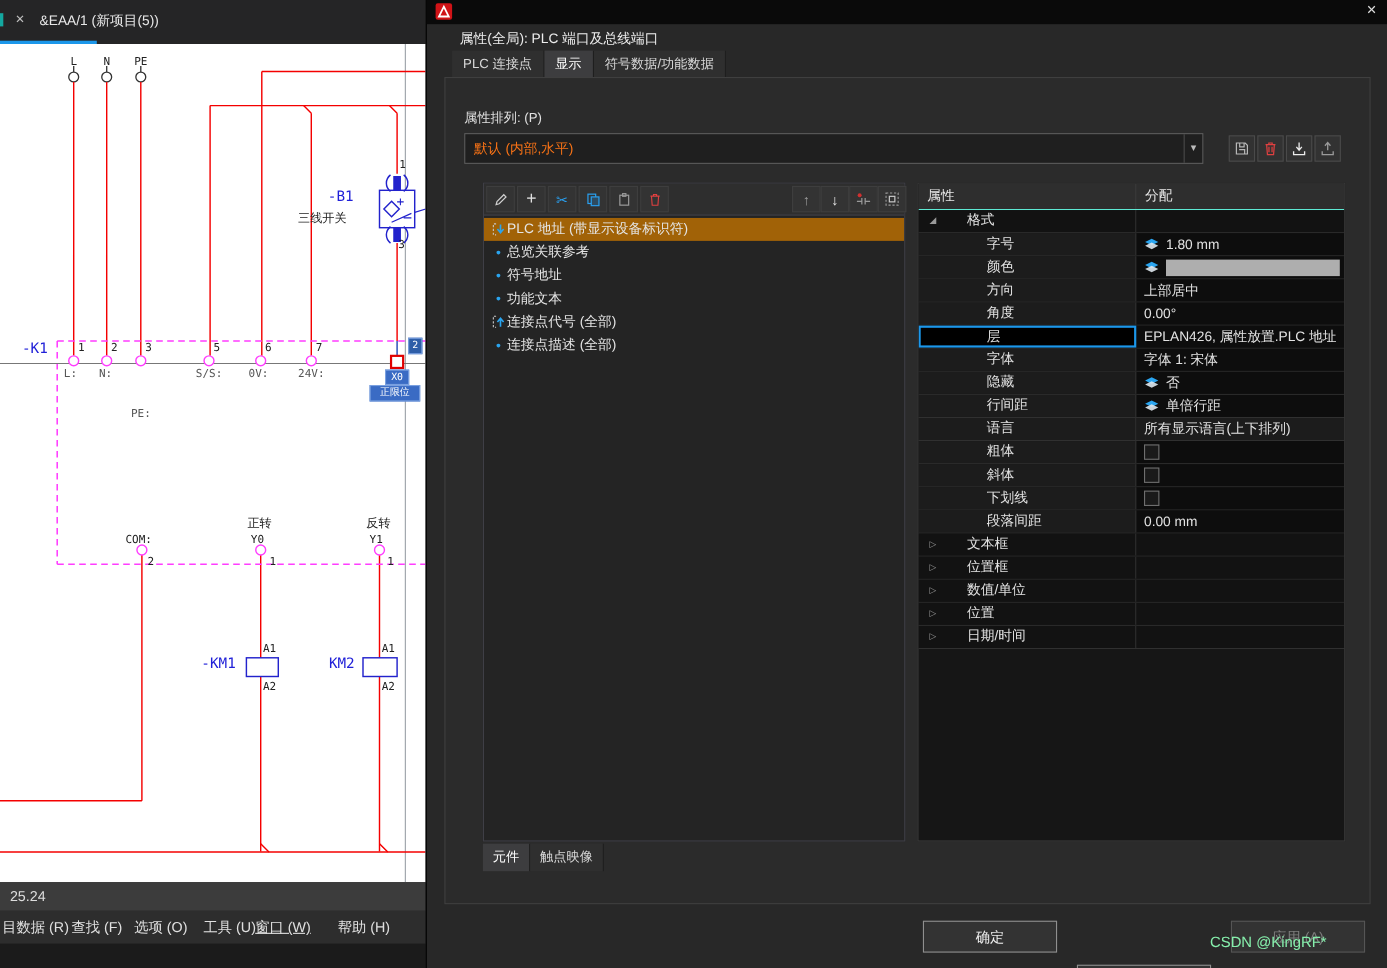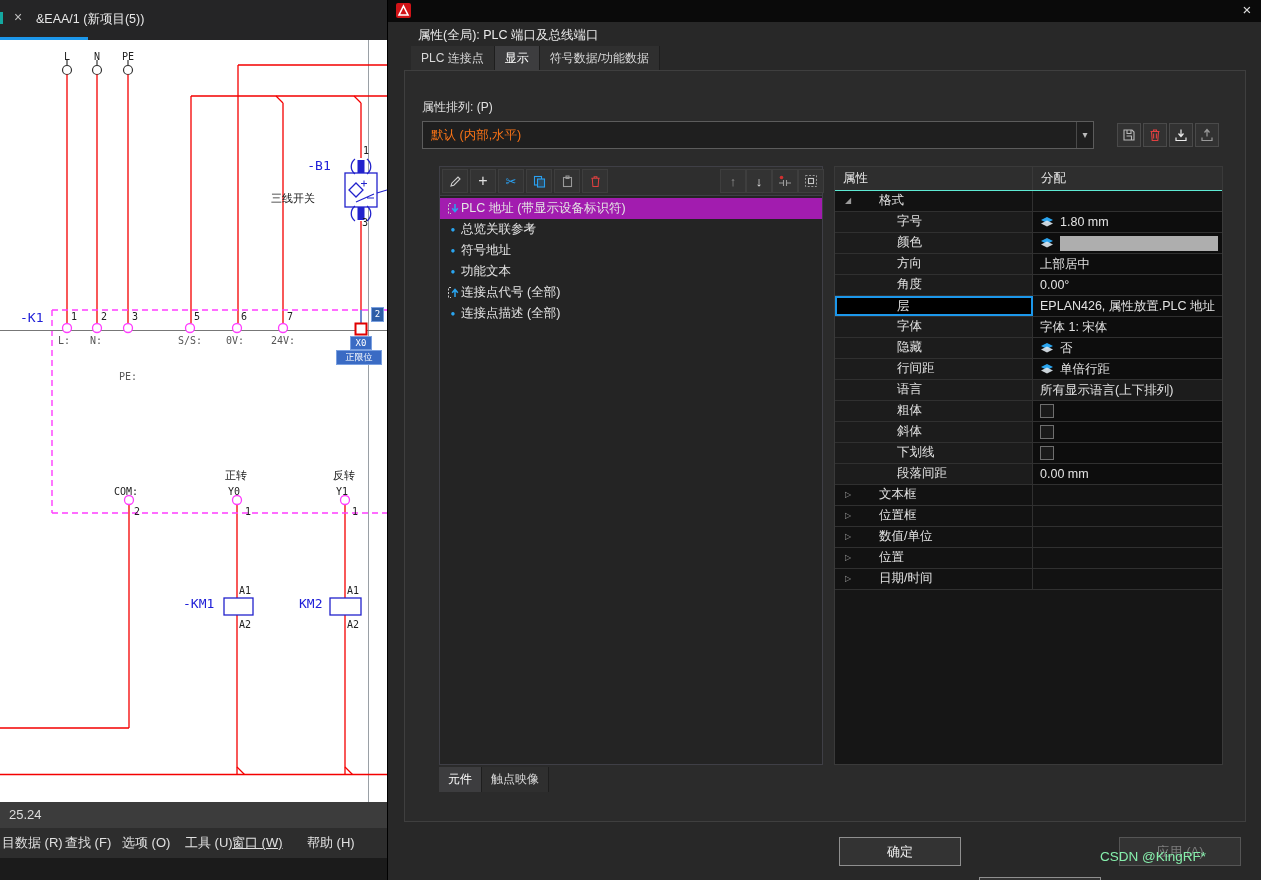--- a/index.html
+++ b/index.html
@@ -50,21 +50,21 @@
   
   .treepanel{position:absolute;left:34px;top:95px;width:384px;height:599px;background:#242424;
              border:1px solid #3f3f46;box-sizing:border-box;}
   .treetools{position:absolute;left:0;top:0;width:100%;height:29px;background:#2e2e2e;border-bottom:1px solid #3f3f46;box-sizing:border-box;}
   .tbtn{position:absolute;top:2px;width:26px;height:24px;background:#333;border:1px solid #3e3e3e;
         box-sizing:border-box;cursor:pointer;display:flex;align-items:center;justify-content:center;
         font-size:13px;color:#cfcfcf;}
   .treelist{position:absolute;left:0;top:31px;width:100%;bottom:0;overflow:hidden;}
   .trow{height:21px;line-height:21px;font-size:12.5px;color:#e4e4e4;white-space:nowrap;cursor:pointer;
         padding-left:5px;display:flex;align-items:center;}
-  .trow.sel{background:#a21caf;}
+  .trow.sel{background:#a16207;}
   .trow .ticon{width:16px;display:inline-flex;justify-content:center;align-items:center;flex:none;}
   .trow .bullet{color:#2aa5f0;font-size:8px;}
   
   .ptable{position:absolute;left:429px;top:95px;width:389px;height:599px;background:#161616;
           border:1px solid #3a3a3a;box-sizing:border-box;overflow:hidden;}
   .phead{height:24px;display:flex;background:#2e2e2e;border-bottom:1px solid #5eead4;box-sizing:border-box;}
   .phead div{font-size:12.5px;color:#e8e8e8;line-height:23px;padding-left:8px;box-sizing:border-box;}
   .phc1{width:198px;border-right:1px solid #3a3a3a;}
   .phc2{flex:1;}
   .prow{height:21px;display:flex;border-bottom:1px solid #303030;box-sizing:border-box;}
@@ -169,21 +169,21 @@
       <g stroke="#2222cc" stroke-width="1.3" fill="#fff">
         <rect x="224" y="558" width="29" height="17"></rect>
         <rect x="330" y="558" width="31" height="17"></rect>
       </g>
     </svg>
 
     <span class="s" style="left:57px;top:11px;width:20px;text-align:center;">L</span>
     <span class="s" style="left:87px;top:11px;width:20px;text-align:center;">N</span>
     <span class="s" style="left:118px;top:11px;width:20px;text-align:center;">PE</span>
 
-    <span class="s blue" style="left:298px;top:119px;width:42px;text-align:center;">-B1</span>
+    <span class="s blue" style="left:298px;top:133px;width:42px;text-align:left;">-B1</span>
     <span class="s c11" style="left:271px;top:153px;">三线开关</span>
     <span class="s" style="left:363px;top:105px;">1</span>
     <span class="s" style="left:362px;top:177px;">3</span>
 
     <span class="s blue" style="left:20px;top:271px;">-K1</span>
 
     <span class="s" style="left:71px;top:271px;">1</span>
     <span class="s" style="left:101px;top:271px;">2</span>
     <span class="s" style="left:132px;top:271px;">3</span>
     <span class="s" style="left:194px;top:271px;">5</span>

